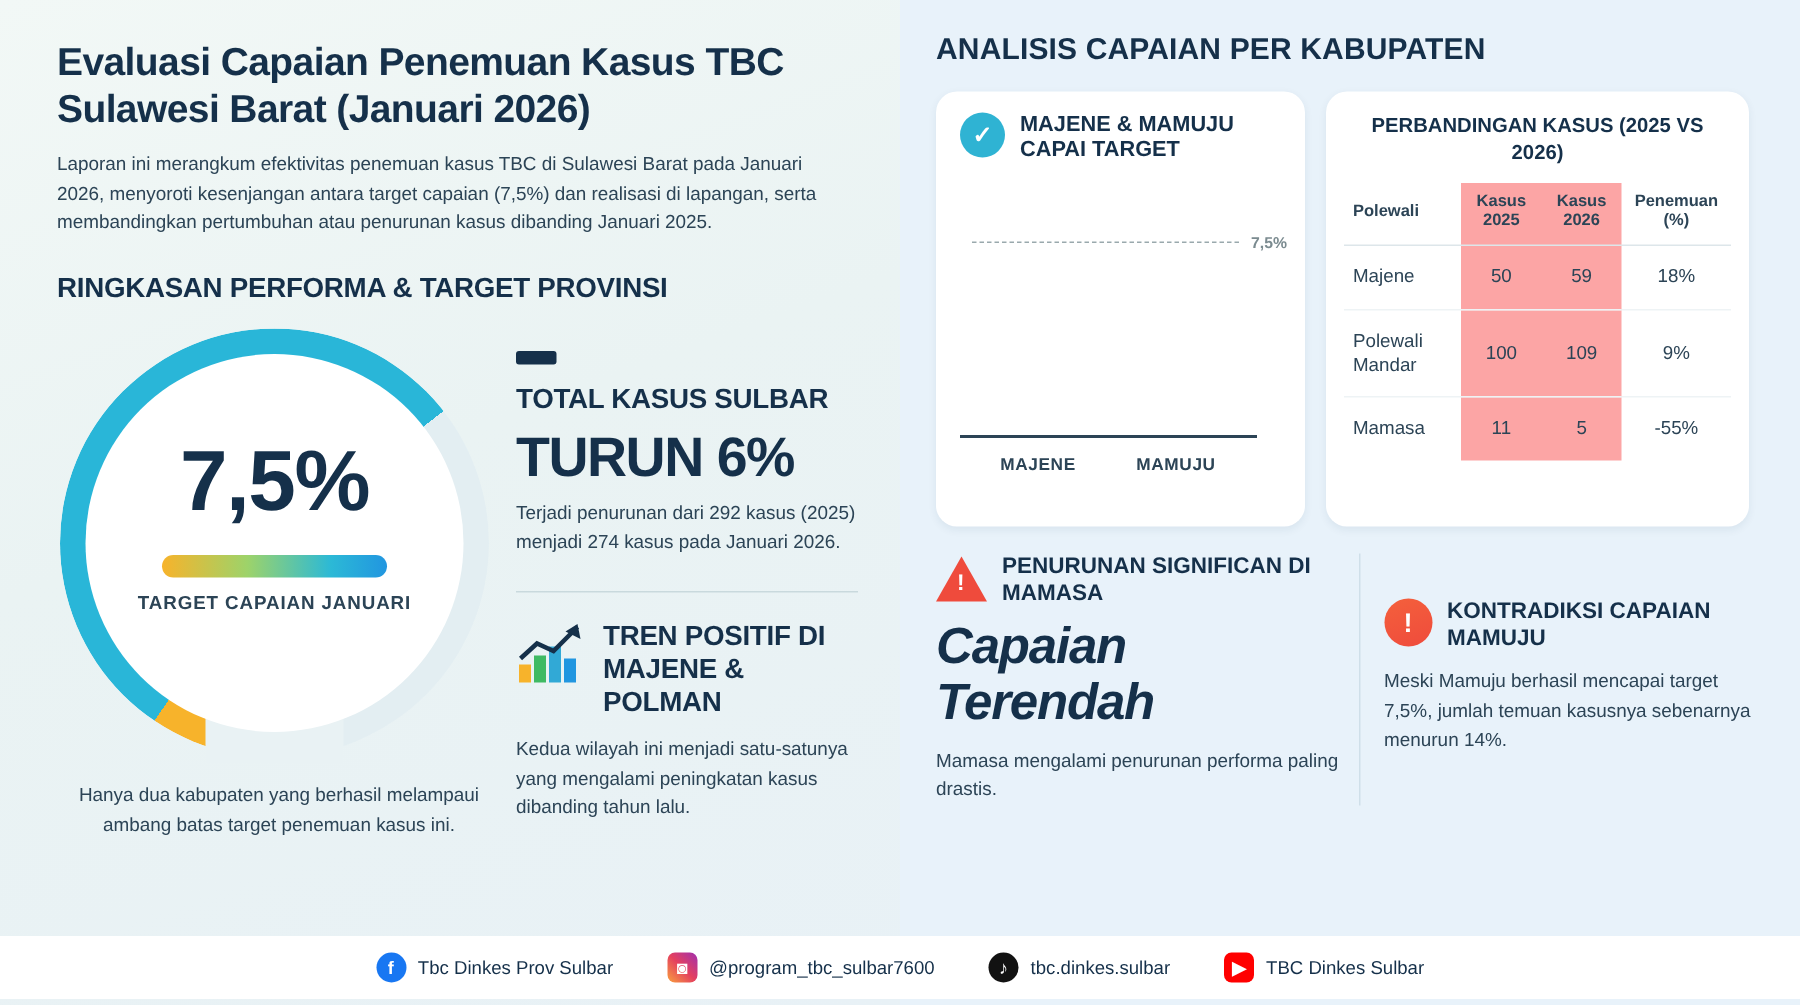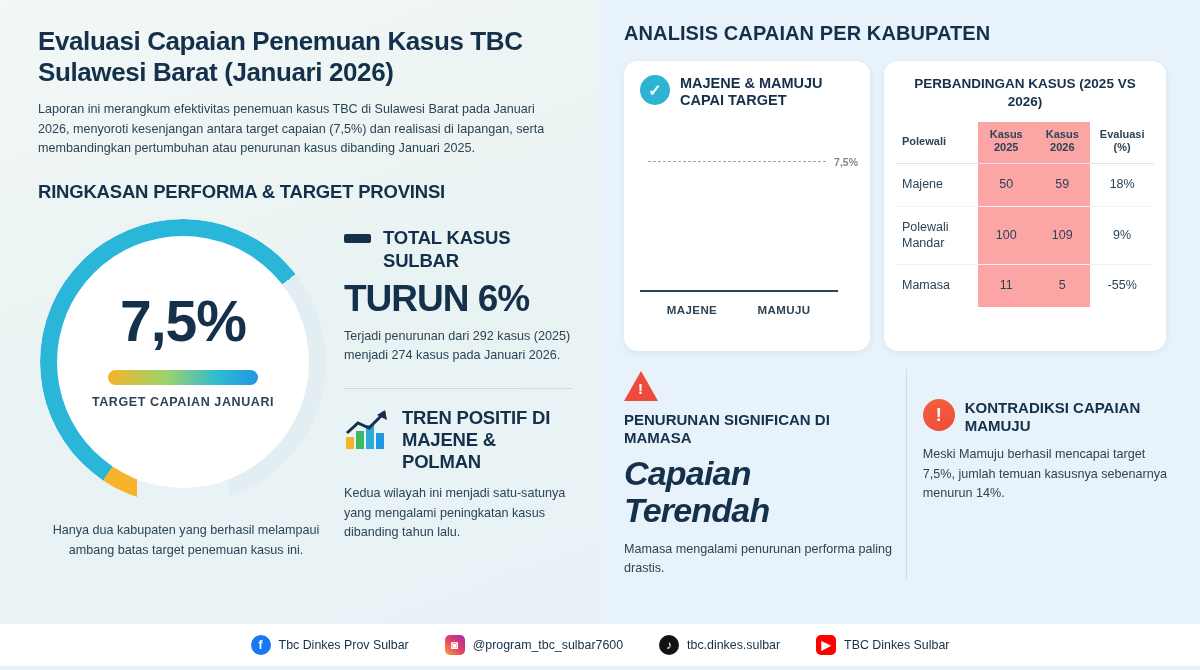--- a/index.html
+++ b/index.html
@@ -127,20 +127,21 @@
   }
   .stat-col {
     width: 248px;
     padding-top: 18px;
     padding-left: 10px;
   }
   .stat-head {
     display: flex;
     align-items: flex-start;
     gap: 12px;
+    flex-direction: column;
   }
   .minus-icon {
     width: 27px;
     height: 9px;
     background: #15304a;
     border-radius: 2px;
     margin-top: 7px;
     flex: none;
   }
   .stat-head-txt {
@@ -281,21 +282,21 @@
   }
   td.kab { text-align: left; padding-left: 6px; }
   tr:last-child td { border-bottom: none; }
   .col-hl { background: #fca5a5; }
   .bottom {
     display: flex;
     margin-top: 18px;
   }
   .bot-left { width: 292px; padding-right: 12px; }
   .bot-right { width: 282px; padding-left: 16px; border-left: 1px solid #cfdfe9; }
-  .warn-row { display: flex; gap: 10px; align-items: flex-start; flex-direction: column; }
+  .warn-row { display: flex; gap: 10px; align-items: flex-start; }
   .tri {
     width: 0; height: 0;
     border-left: 17px solid transparent;
     border-right: 17px solid transparent;
     border-bottom: 30px solid #ef4b3c;
     position: relative; flex: none; margin-top: 2px;
   }
   .tri:after {
     content: "!"; position: absolute; left: -3px; top: 9px;
     color: #fff; font-size: 15px; font-weight: bold;
@@ -414,21 +415,21 @@
       </div>
 
       <div class="card card-table">
         <div class="table-title">PERBANDINGAN KASUS (2025 VS 2026)</div>
         <table>
           <thead>
             <tr>
               <th class="th-kab">Polewali</th>
               <th class="col-hl">Kasus 2025</th>
               <th class="col-hl">Kasus 2026</th>
-              <th>Evaluasi (%)</th>
+              <th>Penemuan (%)</th>
             </tr>
           </thead>
           <tbody>
             <tr>
               <td class="kab">Majene</td>
               <td class="col-hl">50</td>
               <td class="col-hl">59</td>
               <td>18%</td>
             </tr>
             <tr>

